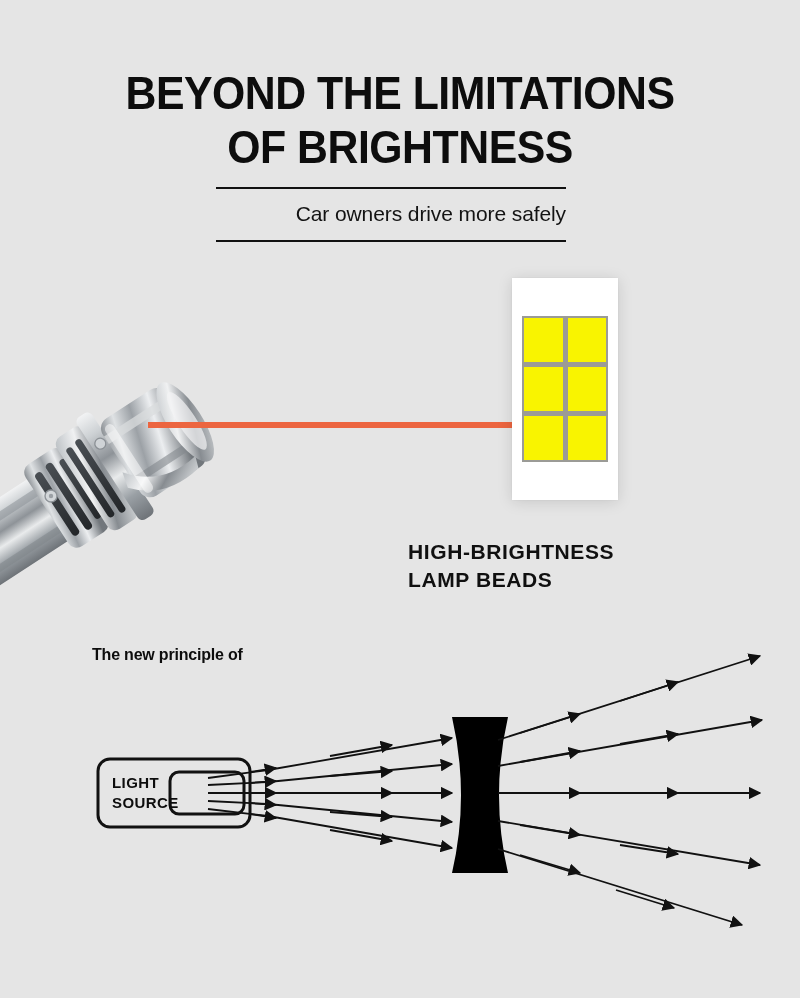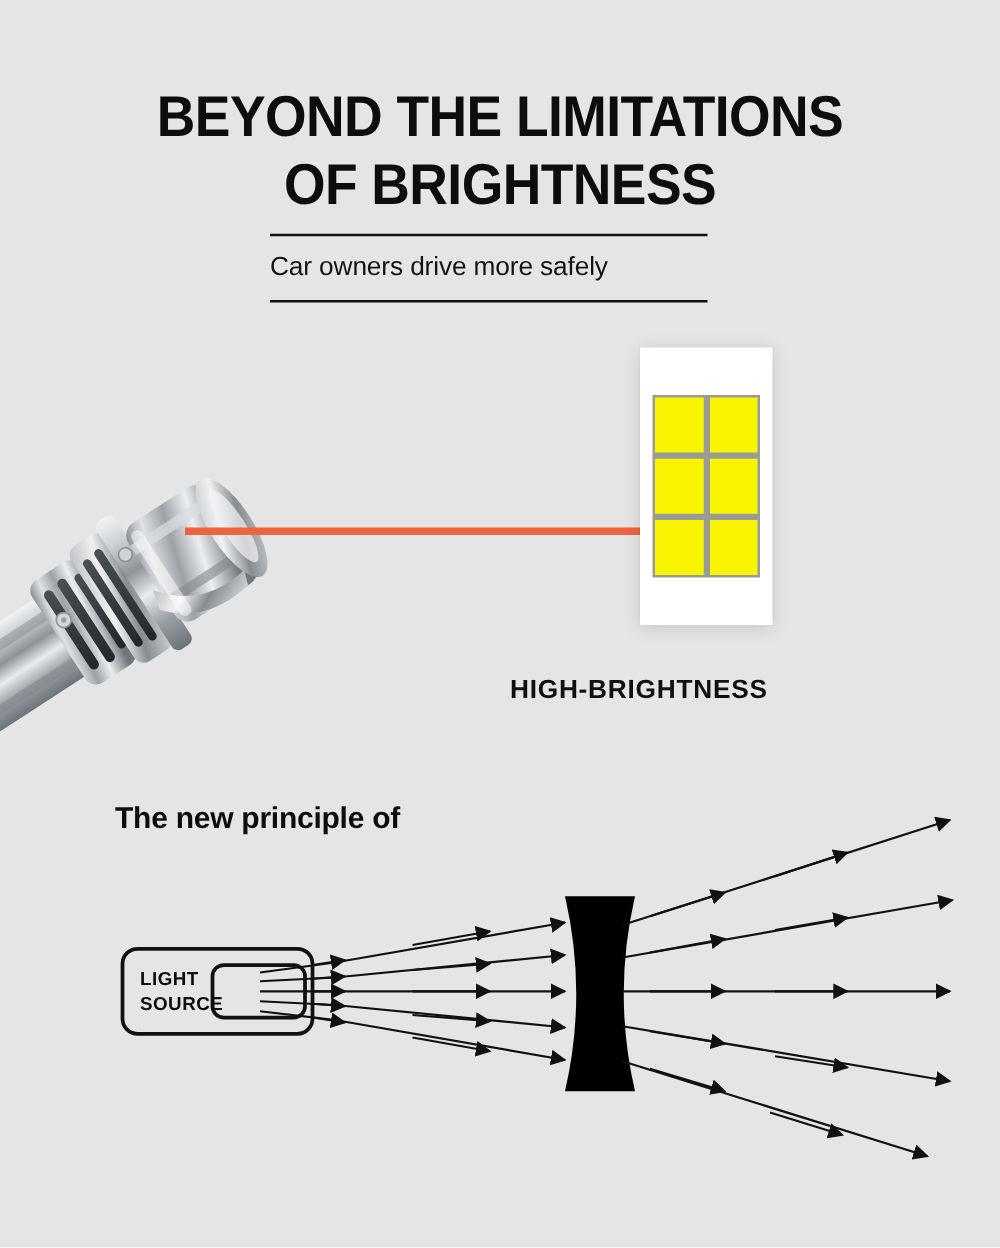--- a/index.html
+++ b/index.html
@@ -38,21 +38,21 @@
     color: #0d0d0d;
     white-space: nowrap;
     transform: scaleX(0.93);
   }
 
   .subtitle-wrap {
     position: absolute;
     left: 216px;
     top: 187px;
     width: 350px;
-    text-align: left;
+    text-align: right;
   }
   .rule {
     width: 100%;
     height: 2px;
     background: #111111;
   }
   .subtitle-text {
     font-size: 21px;
     line-height: 24px;
     font-weight: 400;
@@ -107,21 +107,21 @@
   .chip-cell {
     background: #f9f400;
   }
 
   
   .principle-title {
     position: absolute;
     left: 92px;
     top: 640px;
     width: 300px;
-    font-size: 24px;
+    font-size: 16px;
     font-weight: 700;
     line-height: 30px;
     color: #0d0d0d;
     letter-spacing: -0.2px;
   }
 
   .chip-caption {
     position: absolute;
     left: 408px;
     top: 538px;
@@ -251,20 +251,21 @@
       <div class="chip-cell" style="background: rgb(249, 244, 0);"></div>
       <div class="chip-cell" style="background: rgb(249, 244, 0);"></div>
       <div class="chip-cell" style="background: rgb(249, 244, 0);"></div>
       <div class="chip-cell" style="background: rgb(249, 244, 0);"></div>
       <div class="chip-cell" style="background: rgb(249, 244, 0);"></div>
     </div>
   </div>
 
   <div class="chip-caption">
     <div>HIGH-BRIGHTNESS</div>
+    <div>LAMP BEADS</div>
   </div>
 
   <div class="principle-title">
     <div>The new principle of</div>
   </div>
 
   <div class="ray-svg">
     <svg width="800" height="330" viewBox="0 0 800 330" xmlns="http://www.w3.org/2000/svg">
       <defs>
         <marker id="arrow" viewBox="0 0 10 10" refX="9" refY="5" markerWidth="7" markerHeight="7" orient="auto-start-reverse">

